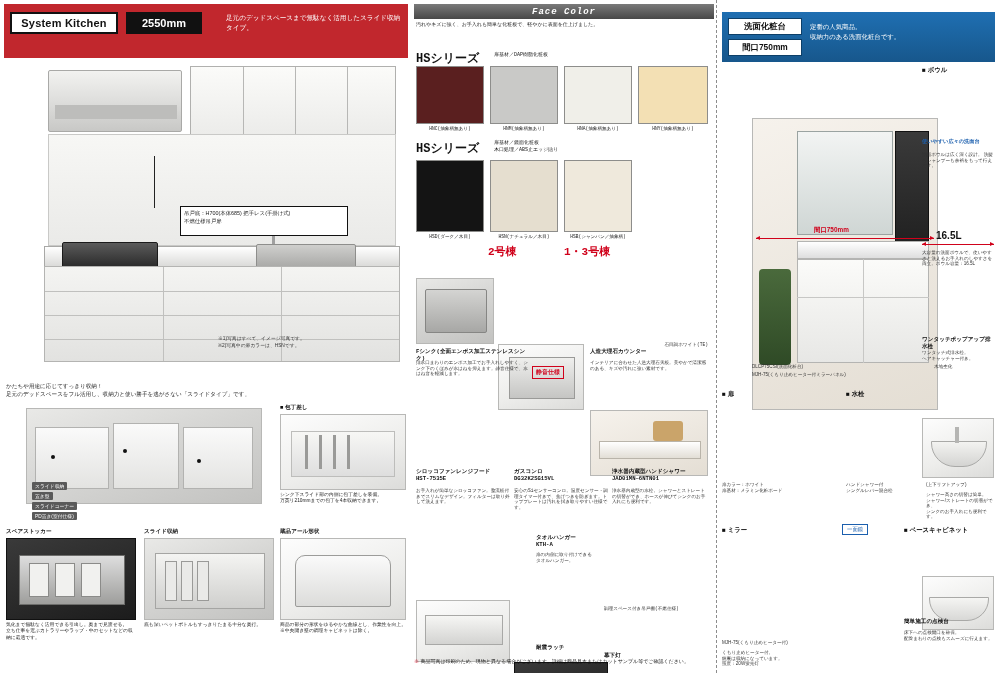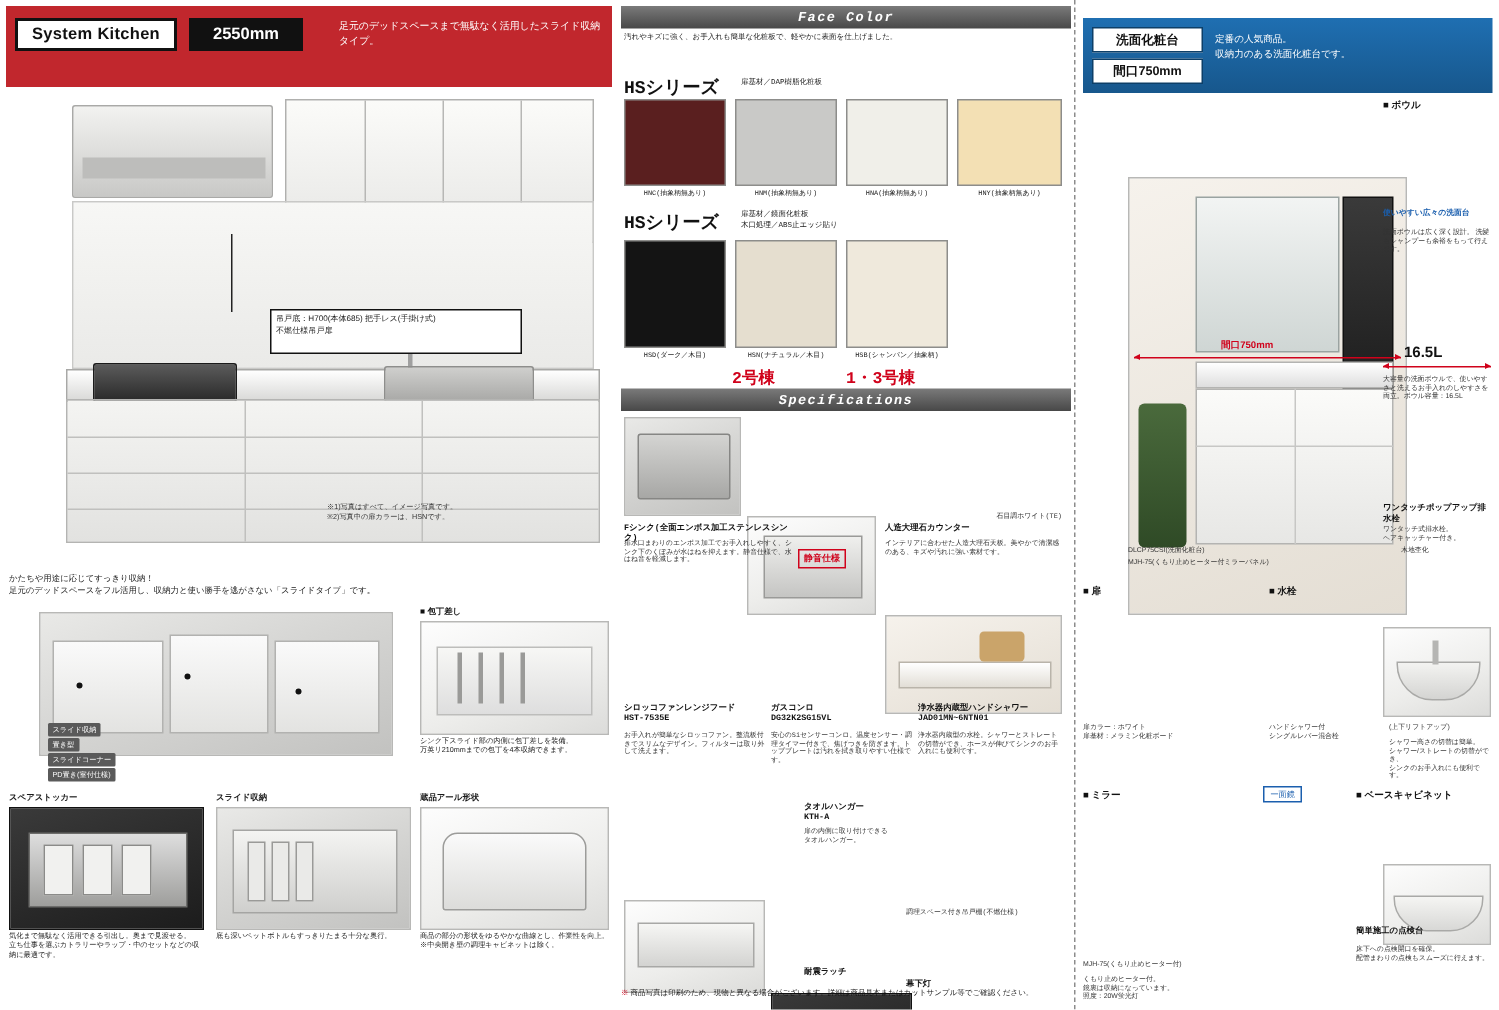--- a/index.html
+++ b/index.html
@@ -326,21 +326,20 @@
     <div class="swatch" style="left:2px;top:156px;width:68px;height:72px;background:#141414"></div>
     <div class="swatch" style="left:76px;top:156px;width:68px;height:72px;background:#e5decf"></div>
     <div class="swatch" style="left:150px;top:156px;width:68px;height:72px;background:#efe9dc"></div>
     <div class="sw-cap" style="left:2px;top:230px;width:68px">HSD(ダーク／木目)</div>
     <div class="sw-cap" style="left:76px;top:230px;width:68px">HSN(ナチュラル／木目)</div>
     <div class="sw-cap" style="left:150px;top:230px;width:68px">HSB(シャンパン／抽象柄)</div>
 
     <div class="abs bigred" style="left:74px;top:240px">2号棟</div>
     <div class="abs bigred" style="left:150px;top:240px">1・3号棟</div>
 
-    <div class="abs spec-bar">Specifications</div>
 
     <div class="abs photo" style="left:2px;top:274px;width:78px;height:66px">
       <div class="abs" style="left:8px;top:10px;width:62px;height:44px;background:linear-gradient(180deg,#d4d4d2,#a7a7a5);border:1px solid #868684;border-radius:2px"></div>
     </div>
     <div class="abs photo white" style="left:84px;top:274px;width:86px;height:66px">
       <div class="abs" style="left:10px;top:12px;width:66px;height:42px;background:linear-gradient(180deg,#efefed,#c5c5c3);border:1px solid #9a9a98"></div>
     </div>
     <div class="abs photo warm" style="left:176px;top:274px;width:118px;height:66px">
       <div class="abs" style="left:8px;top:30px;width:102px;height:18px;background:linear-gradient(180deg,#ffffff,#e2ded6);border:1px solid #b9b4aa"></div>
       <div class="abs" style="left:62px;top:10px;width:30px;height:20px;background:#caa46a;border-radius:3px"></div>

